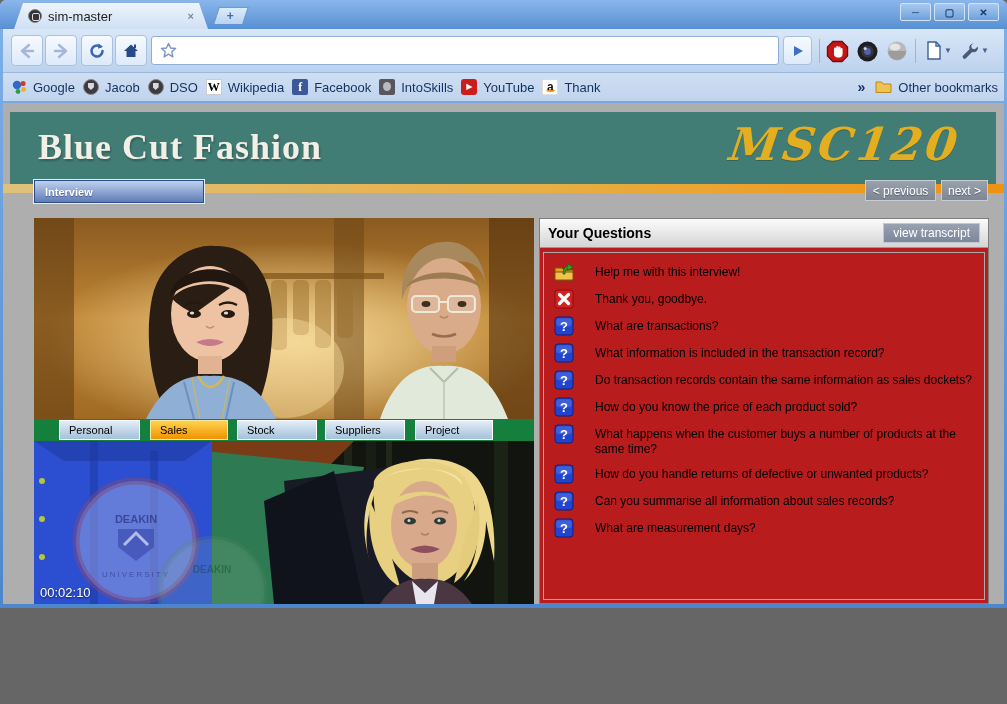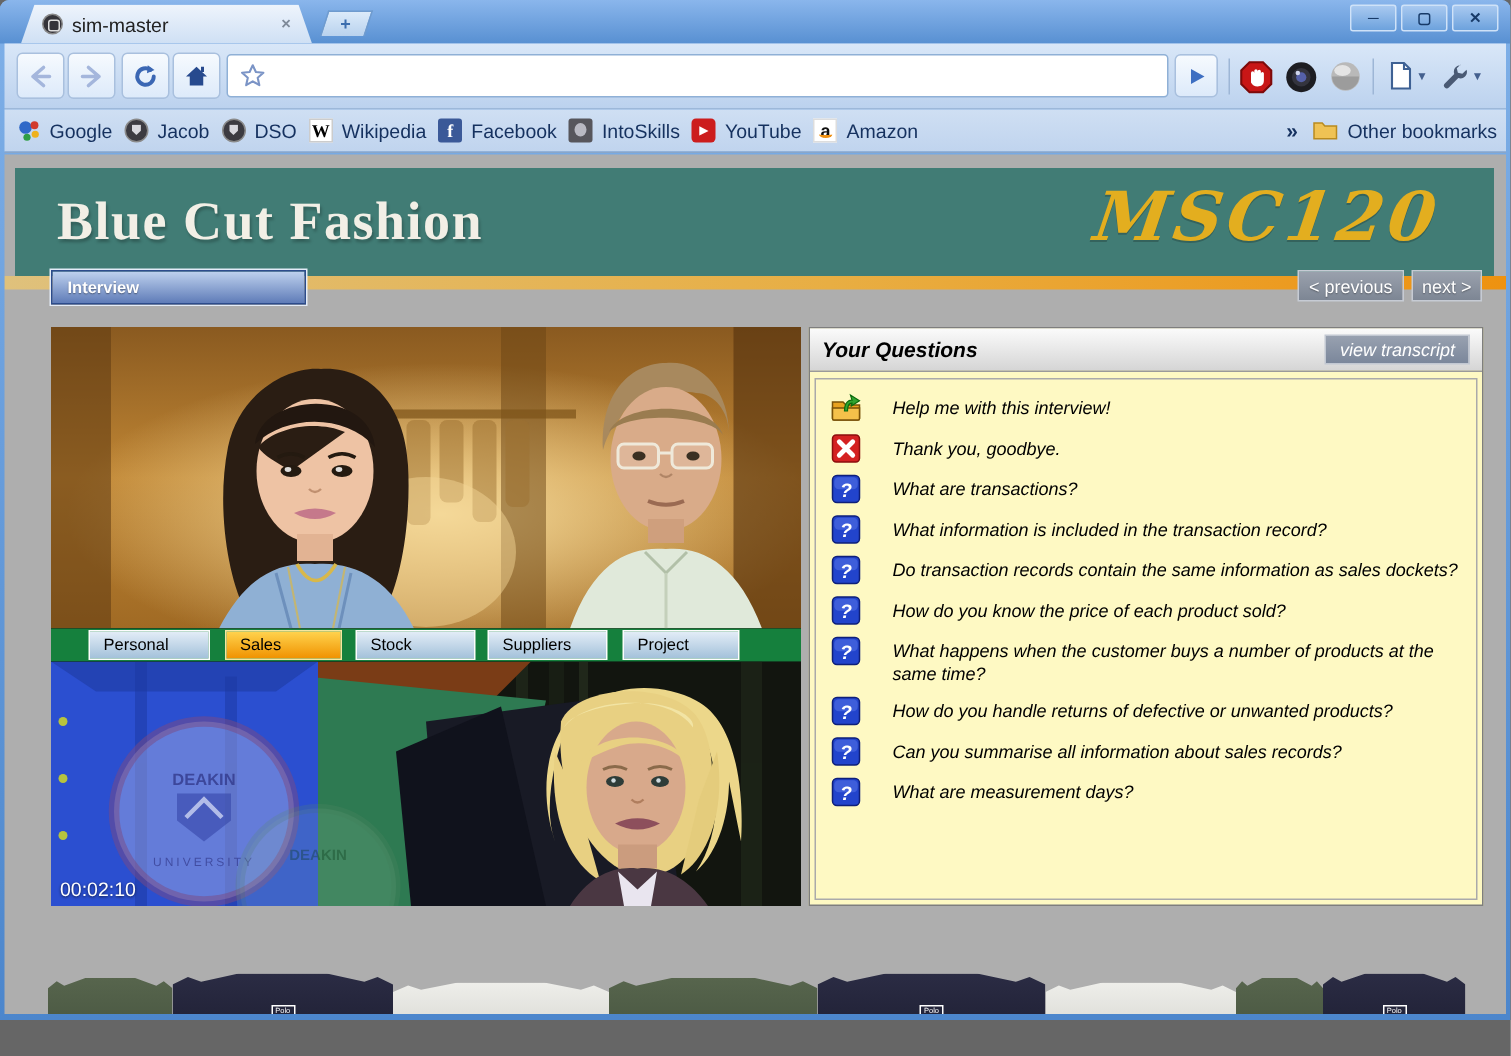--- a/index.html
+++ b/index.html
@@ -1,17 +1,17 @@
 <!DOCTYPE html>
 <html><head>
 <meta charset="utf-8">
 <style>
   html,body{margin:0;padding:0;background:#666;}
   *{box-sizing:border-box;}
-  .window{position:relative;width:1007px;height:680px;overflow:hidden;
+  .window{position:relative;width:1007px;height:608px;overflow:hidden;
     font-family:"Liberation Sans",sans-serif;
     background:linear-gradient(#7fb0e8,#4c86cc);border-radius:6px 6px 0 0;}
   
   .titlebar{position:absolute;left:0;top:0;width:100%;height:29px;
     background:linear-gradient(#8ab6ec,#5890d2);}
   .tab{position:absolute;left:14px;top:3px;width:194px;height:26px;
     background:linear-gradient(#eef4fc,#cfe0f4);
     clip-path:polygon(9px 0,calc(100% - 9px) 0,100% 100%,0 100%);
     display:flex;align-items:center;padding:0 14px;gap:6px;}
   .tab-title{font-size:13px;color:#222;flex:1;white-space:nowrap;overflow:hidden;}
@@ -94,21 +94,21 @@
   .scene-bottom{top:223px;height:163px;}
   .media-tabs{position:absolute;left:0;top:201px;width:100%;height:22px;background:#15803d;}
   .m-tab{position:absolute;top:1px;height:20px;border:1px solid #fdfdfd;
     background:linear-gradient(#e3edf7,#a3c1da);font-size:11px;color:#000;
     display:flex;align-items:center;padding-left:9px;}
   .m-tab.active{background:linear-gradient(#ffd34e,#f09200);border-color:#f5e6a0;}
   .timestamp{position:absolute;left:6px;bottom:4px;color:#fff;font-size:13px;
     text-shadow:0 1px 2px rgba(0,0,0,.7);}
   
   .questions{position:absolute;left:536px;top:115px;width:450px;height:386px;
-    border:1px solid #7e7e7e;background:#fef9c3;font-style:italic;}
+    border:1px solid #7e7e7e;background:#b91c1c;}
   .q-header{position:absolute;left:0;top:0;width:100%;height:29px;
     background:linear-gradient(#fbfbfb,#d5d5d5);border-bottom:1px solid #9a9a9a;
     display:flex;align-items:center;padding:0 8px;}
   .q-title{font-weight:bold;font-size:14px;color:#000;flex:1;}
   .vt-btn{height:20px;padding:0 9px;background:linear-gradient(#98a1b0,#7b879b);
     border:1px solid #c2c8d2;color:#fff;font-size:12px;display:flex;align-items:center;}
   .q-body{position:absolute;left:3px;right:3px;top:33px;bottom:3px;border:1px solid #aaa;
     padding:9px 10px;overflow:hidden;}
   .q-item{display:flex;gap:21px;margin-bottom:7px;align-items:flex-start;}
   .q-item .txt{font-size:12px;line-height:15px;color:#000;padding-top:3px;}
@@ -244,21 +244,21 @@
     <span class="bm">
       <span class="fav16 fav-skill"></span>
       <span>IntoSkills</span>
     </span>
     <span class="bm">
       <span class="fav16 fav-yt">▶</span>
       <span>YouTube</span>
     </span>
     <span class="bm">
       <span class="fav16 fav-amz">a</span>
-      <span>Amazon</span>
+      <span>Thank</span>
     </span>
     <span class="bm-right">
       <span class="chevrons">»</span>
       <span class="bm">
         <svg width="17" height="14" viewBox="0 0 17 14">
             <path d="M1 2 H6.5 L8.2 4 H16 V12.5 H1 Z" fill="#efc254" stroke="#b98a1e"></path>
           </svg>
         <span>Other bookmarks</span>
       </span>
     </span>

